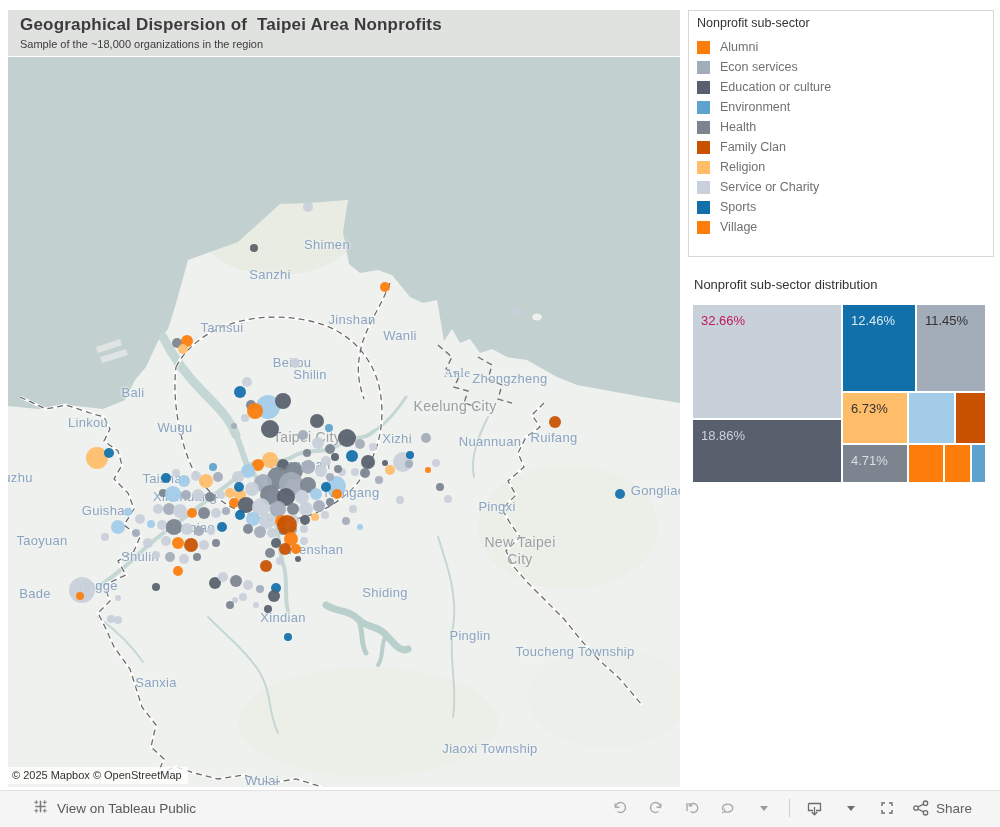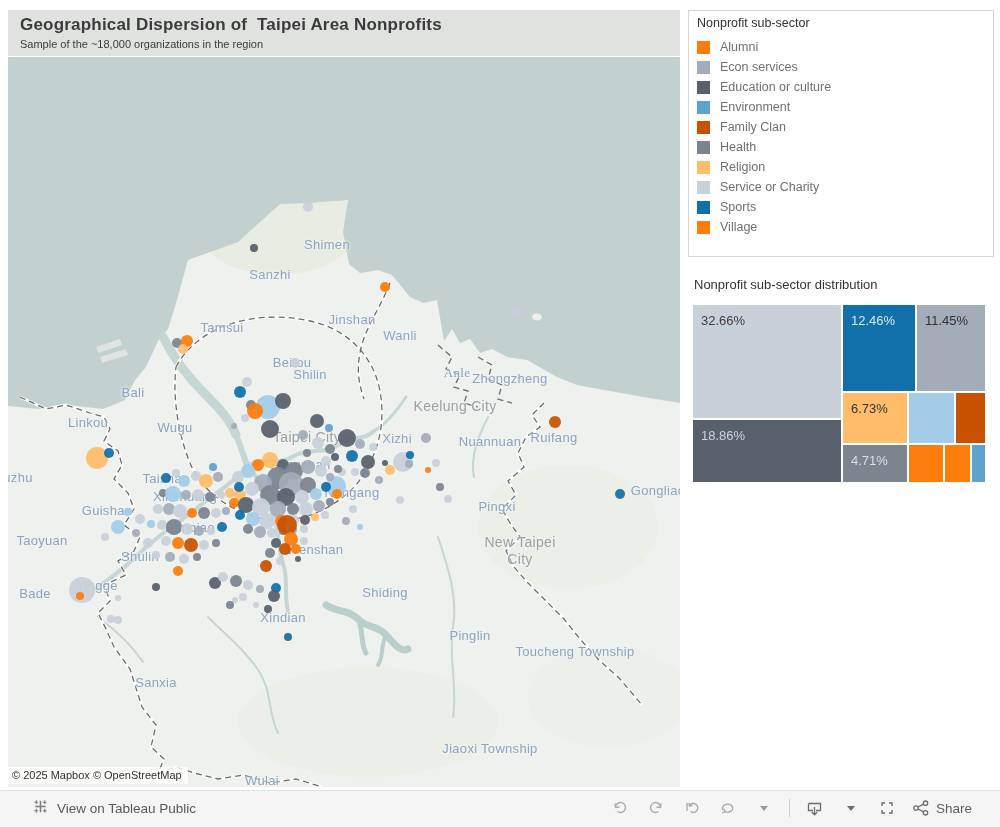--- a/index.html
+++ b/index.html
@@ -335,26 +335,26 @@
         </div>
         <div class="lg-row">
           <span class="lg-sw" style="background: rgb(87, 96, 108);"></span>
           <span class="lg-lb">Education or culture</span>
         </div>
         <div class="lg-row">
           <span class="lg-sw" style="background: rgb(95, 162, 206);"></span>
           <span class="lg-lb">Environment</span>
         </div>
         <div class="lg-row">
+          <span class="lg-sw" style="background: rgb(123, 132, 143);"></span>
+          <span class="lg-lb">Health</span>
+        </div>
+        <div class="lg-row">
           <span class="lg-sw" style="background: rgb(200, 82, 0);"></span>
           <span class="lg-lb">Family Clan</span>
-        </div>
-        <div class="lg-row">
-          <span class="lg-sw" style="background: rgb(123, 132, 143);"></span>
-          <span class="lg-lb">Health</span>
         </div>
         <div class="lg-row">
           <span class="lg-sw" style="background: rgb(255, 188, 105);"></span>
           <span class="lg-lb">Religion</span>
         </div>
         <div class="lg-row">
           <span class="lg-sw" style="background: rgb(200, 208, 217);"></span>
           <span class="lg-lb">Service or Charity</span>
         </div>
         <div class="lg-row">
@@ -364,21 +364,21 @@
         <div class="lg-row">
           <span class="lg-sw" style="background: rgb(252, 125, 11);"></span>
           <span class="lg-lb">Village</span>
         </div>
       </div>
   </div>
 
   <div id="tm-title">Nonprofit sub-sector distribution</div>
   <div id="treemap">
       <div class="tile" style="left: 0px; top: 0px; width: 148px; height: 113px; background: rgb(200, 208, 217);">
-        <span style="color: #404040;">32.66%</span>
+        <span style="color: #be185d;">32.66%</span>
       </div>
       <div class="tile" style="left: 0px; top: 115px; width: 148px; height: 62px; background: rgb(87, 96, 108);">
         <span style="color: rgb(204, 210, 218);">18.86%</span>
       </div>
       <div class="tile" style="left: 150px; top: 0px; width: 72px; height: 86px; background: rgb(17, 112, 170);">
         <span style="color: rgb(217, 232, 243);">12.46%</span>
       </div>
       <div class="tile" style="left: 224px; top: 0px; width: 68px; height: 86px; background: rgb(163, 172, 185);">
         <span style="color: rgb(51, 51, 51);">11.45%</span>
       </div>

